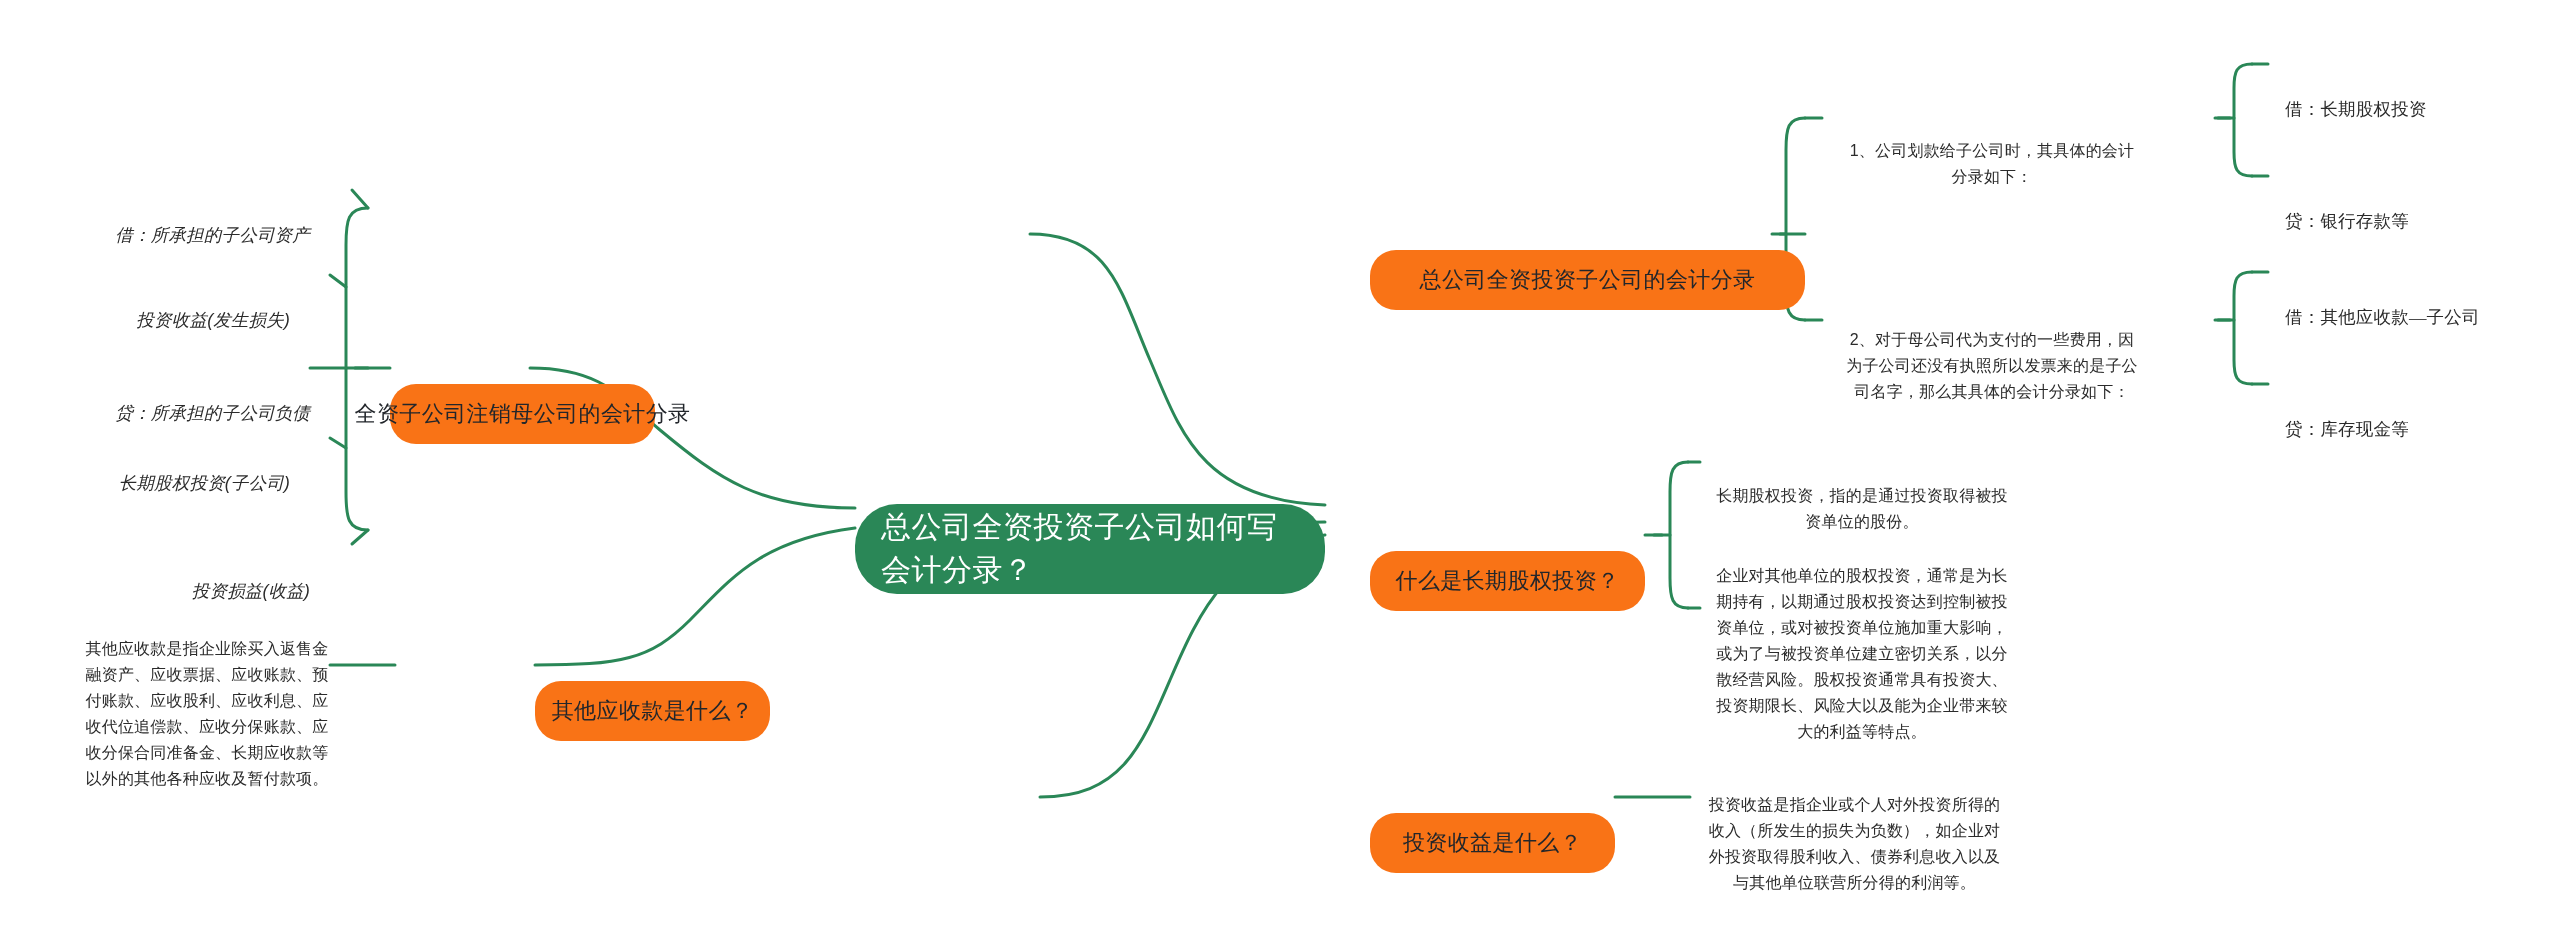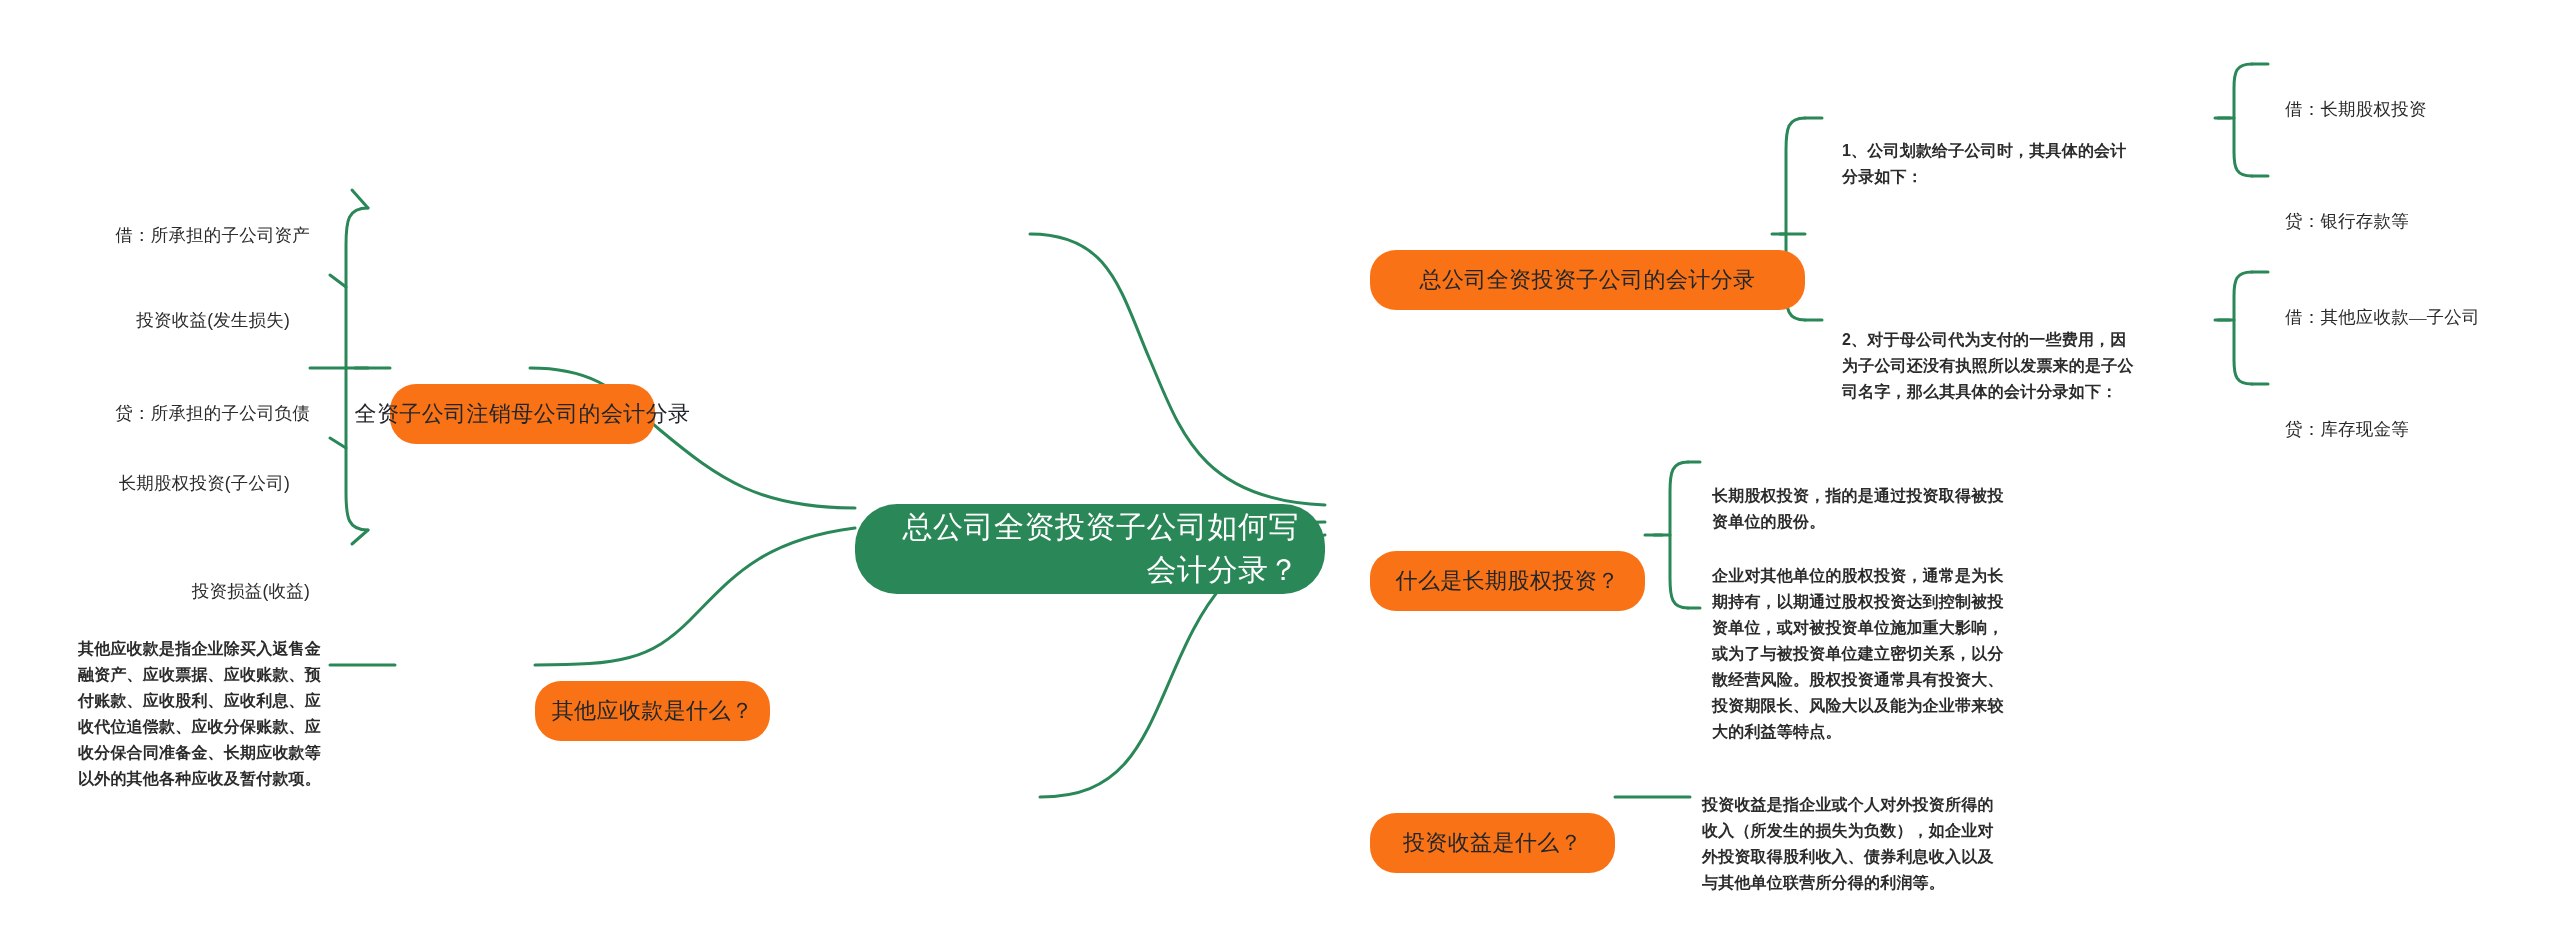--- a/index.html
+++ b/index.html
@@ -30,21 +30,21 @@
     box-sizing: border-box;
     margin-top: 46px;
   }
   
   .root-node {
     background: #2a8757;
     border-radius: 42px;
     color: #ffffff;
     font-size: 30px;
     line-height: 1.42;
-    text-align: right;
+    text-align: left;
     display: flex;
     align-items: center;
     justify-content: center;
     padding: 14px 26px;
     letter-spacing: 0.5px;
   }
   
   .pill-node {
     background: #f97316;
     border-radius: 26px;
@@ -63,25 +63,25 @@
     color: #2b2b2b;
     font-size: 17px;
     line-height: 1.48;
     letter-spacing: 0.2px;
     display: flex;
     align-items: center;
   }
   .text-node.left-align-right {
     justify-content: flex-end;
     text-align: right;
+    font-style: italic;
   }
   .text-node.para {
     align-items: center;
-    text-align: left;
-    font-weight: bold;
+    text-align: center;
   }
   .leaf-small {
     font-size: 17.5px;
   }
 </style>
 </head>
 <body>
 
 <div id="canvas">
 

